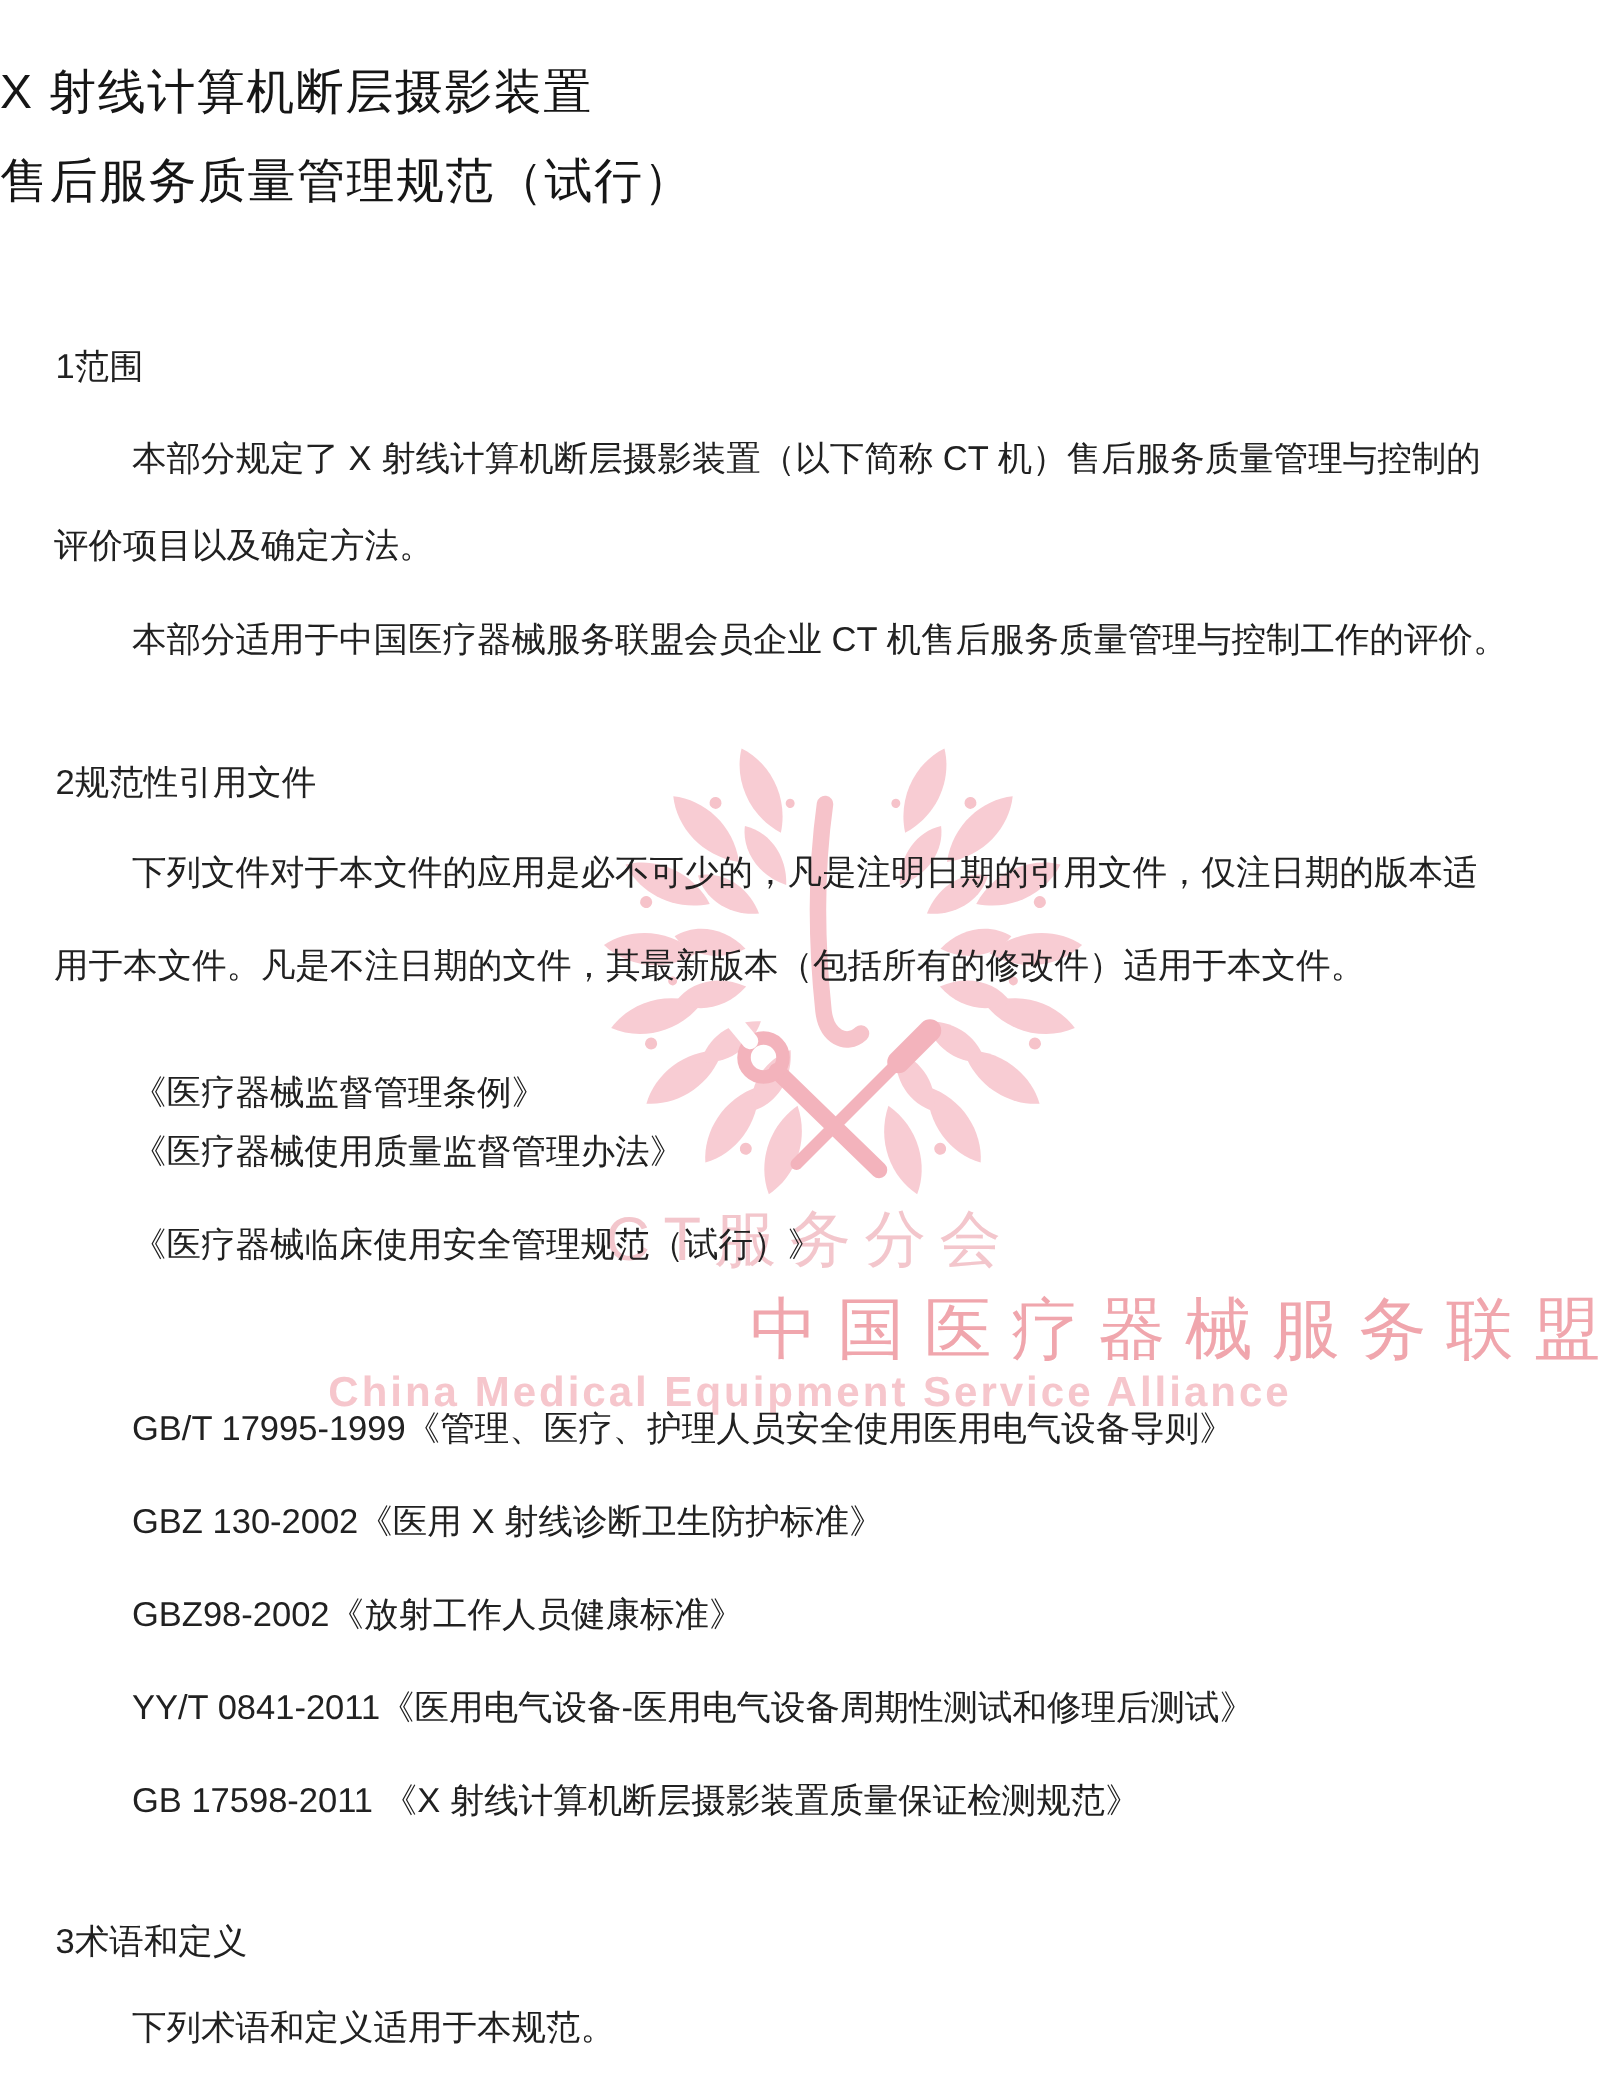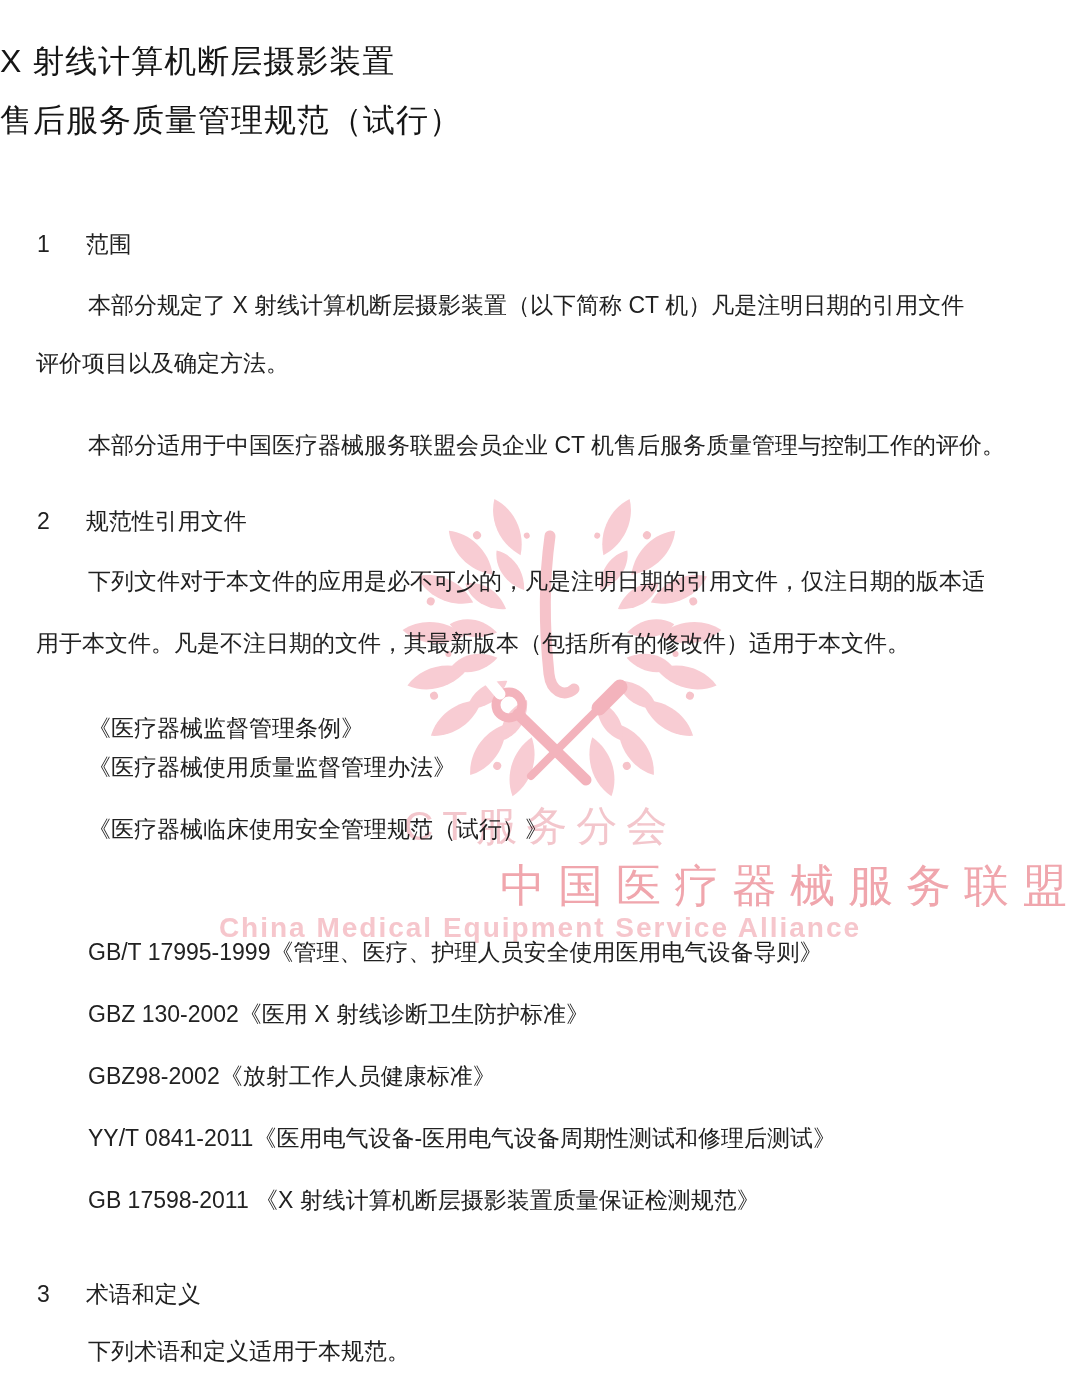--- a/index.html
+++ b/index.html
@@ -35,21 +35,21 @@
   .title{
     position:absolute;left:0;width:100%;
     font-weight:normal;font-size:32px;letter-spacing:1px;color:#161616;
     margin:0;
   }
   .t1{top:40px;}
   .t2{top:99px;}
   .heading{
     position:absolute;left:37px;font-size:23px;white-space:nowrap;color:#212121;
   }
-  .heading .lbl{margin-left:36px;text-align:center;}
+  .heading .lbl{text-align:center;}
   .line{
     position:absolute;left:36px;font-size:23px;white-space:nowrap;
     line-height:1.15;color:#212121;
   }
   .indent{left:88px;}
 </style>
 </head>
 <body>
 
 <div class="page">
@@ -122,23 +122,23 @@
 
   <div class="textlayer">
 
     <h1 class="title t1">X 射线计算机断层摄影装置</h1>
     <h1 class="title t2">售后服务质量管理规范（试行）</h1>
 
     <div class="heading" style="top:229px">
       <span class="num">1</span><span class="lbl">范围</span>
     </div>
 
-    <div class="line indent" style="top:292px">本部分规定了 X 射线计算机断层摄影装置（以下简称 CT 机）凡是注明日期的引用文件</div>
+    <div class="line indent" style="top:292px">本部分规定了 X 射线计算机断层摄影装置（以下简称 CT 机）售后服务质量管理与控制的</div>
     <div class="line" style="top:350px">评价项目以及确定方法。</div>
-    <div class="line indent" style="top:432px">本部分适用于中国医疗器械服务联盟会员企业 CT 机售后服务质量管理与控制工作的评价。</div>
+    <div class="line indent" style="top:413px">本部分适用于中国医疗器械服务联盟会员企业 CT 机售后服务质量管理与控制工作的评价。</div>
 
     <div class="heading" style="top:506px">
       <span class="num">2</span><span class="lbl">规范性引用文件</span>
     </div>
 
     <div class="line indent" style="top:568px">下列文件对于本文件的应用是必不可少的，凡是注明日期的引用文件，仅注日期的版本适</div>
     <div class="line" style="top:630px">用于本文件。凡是不注日期的文件，其最新版本（包括所有的修改件）适用于本文件。</div>
 
     <div class="line indent" style="top:715px">《医疗器械监督管理条例》</div>
     <div class="line indent" style="top:754px">《医疗器械使用质量监督管理办法》</div>

